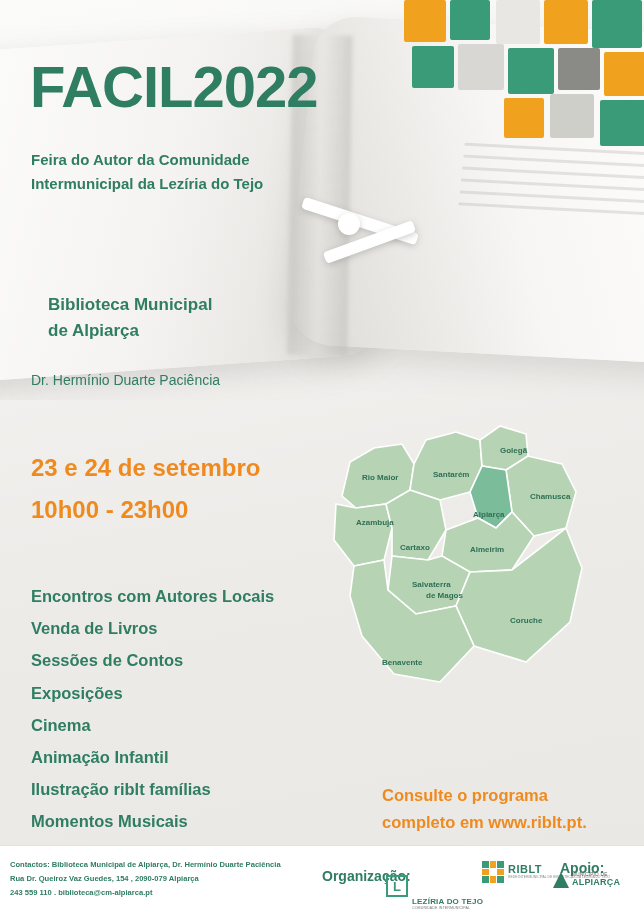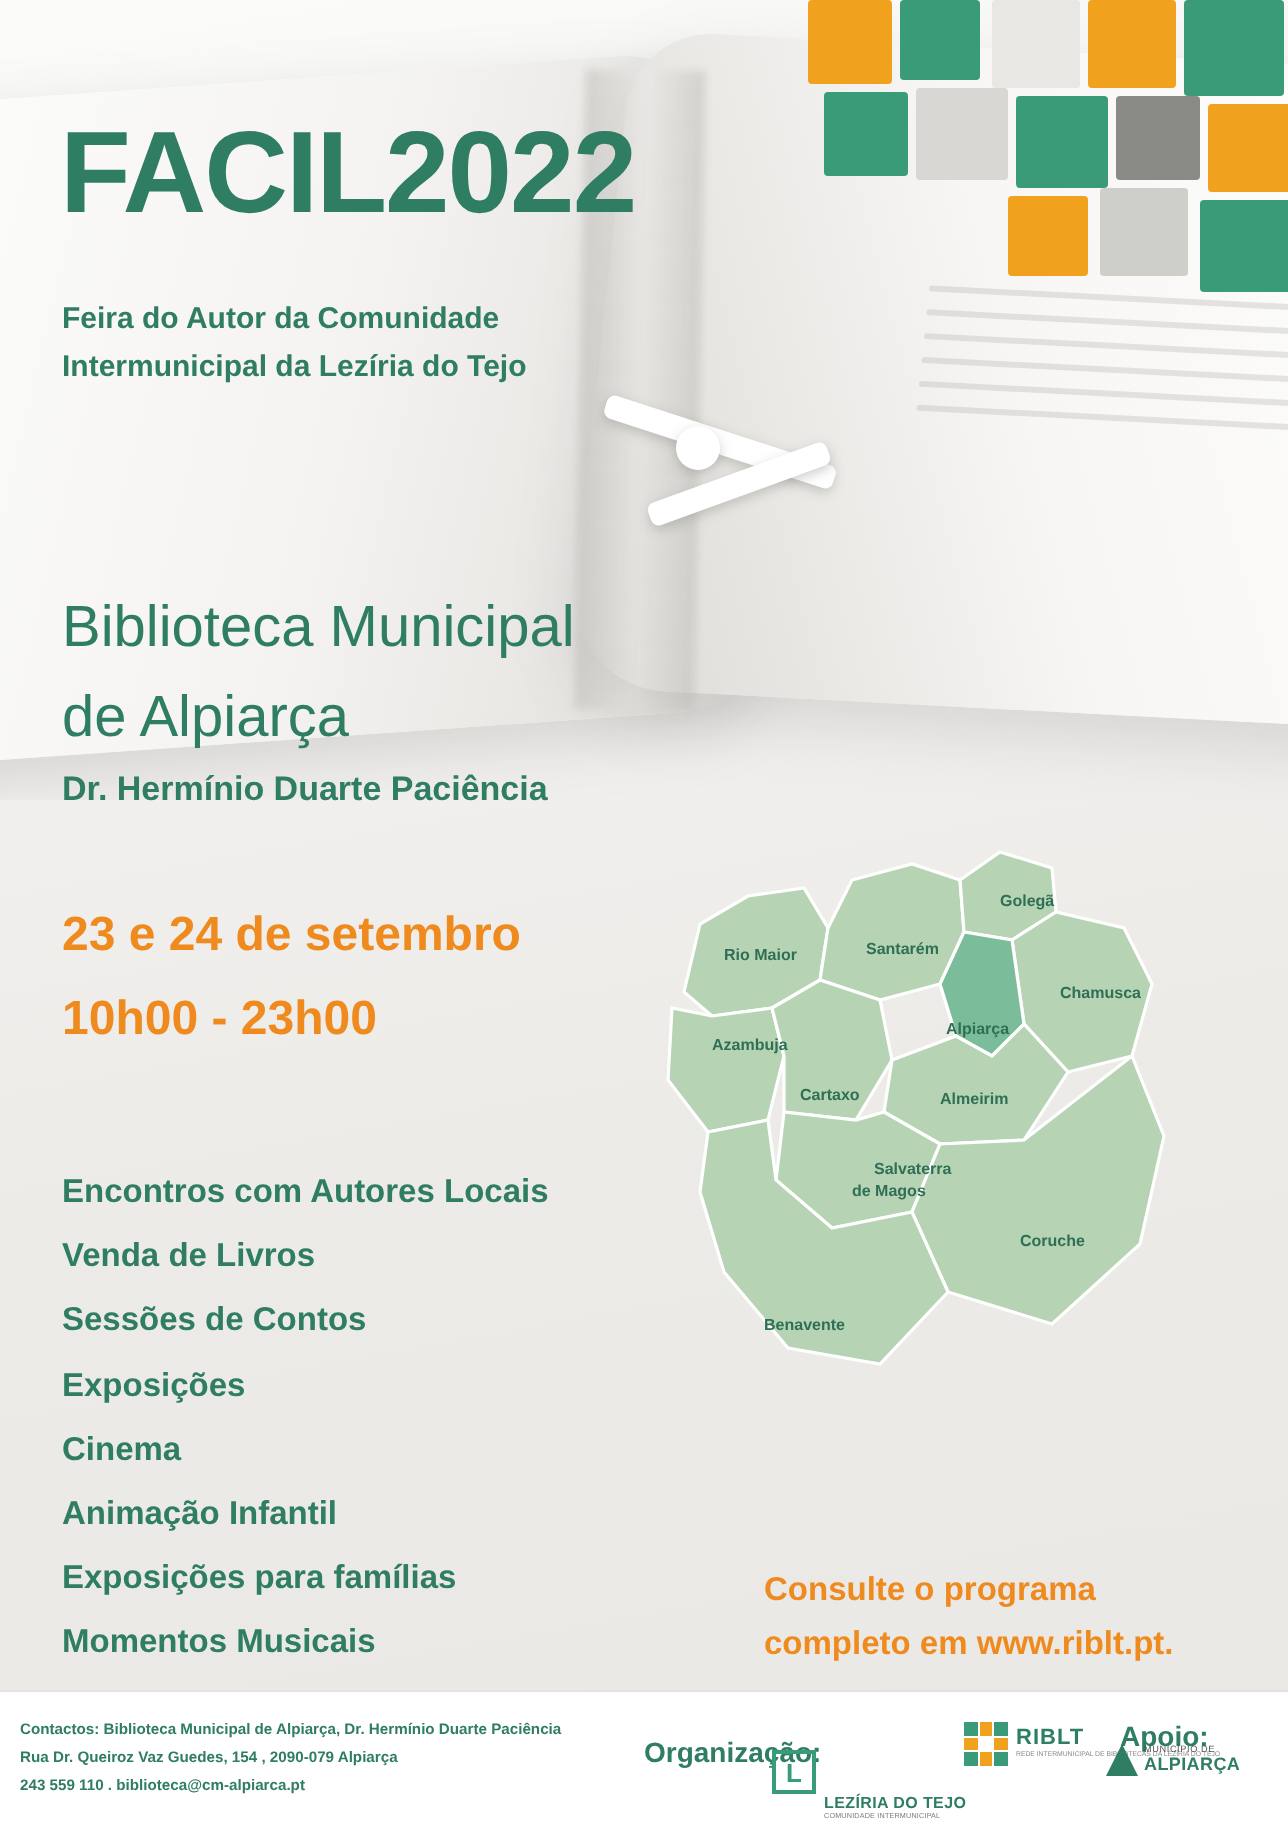--- a/index.html
+++ b/index.html
@@ -111,32 +111,32 @@
     position: absolute;
     left: 31px; top: 148px;
     font-size: 15px;
     font-weight: bold;
     color: #2f7d62;
     line-height: 1.58;
     width: 400px;
   }
   .place {
     position: absolute;
-    left: 31px; top: 292px;
-    font-size: 29px;
-    font-weight: normal;
+    left: 48px; top: 292px;
+    font-size: 17px;
+    font-weight: bold;
     color: #2f7d62;
     line-height: 1.55;
     width: 340px;
   }
   .place-sub {
     position: absolute;
-    left: 31px; top: 385px;
-    font-size: 17px;
-    font-weight: bold;
+    left: 31px; top: 372px;
+    font-size: 14px;
+    font-weight: normal;
     color: #2f7d62;
   }
   .dates {
     position: absolute;
     left: 31px; top: 447px;
     font-size: 24px;
     font-weight: bold;
     color: #ef8a1f;
     line-height: 1.73;
     width: 340px;
@@ -309,21 +309,21 @@
     <div>10h00 - 23h00</div>
   </div>
 
   <div class="activities" id="activities">
       <div>Encontros com Autores Locais</div>
       <div>Venda de Livros</div>
       <div>Sessões de Contos</div>
       <div>Exposições</div>
       <div>Cinema</div>
       <div>Animação Infantil</div>
-      <div>Exposições para famílias</div>
+      <div>Ilustração riblt famílias</div>
       <div>Momentos Musicais</div>
       <div>Street Food</div>
     </div>
 
   <div class="program">
     <div>Consulte o programa</div>
     <div>completo em www.riblt.pt.</div>
   </div>
 
   <div class="map">
@@ -344,21 +344,21 @@
     </svg>
     <div id="map-labels">
         <div class="map-label" style="left: 170px; top: 46px;">Golegã</div>
         <div class="map-label" style="left: 32px; top: 73px;">Rio Maior</div>
         <div class="map-label" style="left: 103px; top: 70px;">Santarém</div>
         <div class="map-label" style="left: 200px; top: 92px;">Chamusca</div>
         <div class="map-label" style="left: 143px; top: 110px;">Alpiarça</div>
         <div class="map-label" style="left: 26px; top: 118px;">Azambuja</div>
         <div class="map-label" style="left: 70px; top: 143px;">Cartaxo</div>
         <div class="map-label" style="left: 140px; top: 145px;">Almeirim</div>
-        <div class="map-label" style="left: 107px; top: 180px;">Salvaterra</div>
+        <div class="map-label" style="left: 82px; top: 180px;">Salvaterra</div>
         <div class="map-label" style="left: 96px; top: 191px;">de Magos</div>
         <div class="map-label" style="left: 180px; top: 216px;">Coruche</div>
         <div class="map-label" style="left: 52px; top: 258px;">Benavente</div>
       </div>
   </div>
 
   <div class="footer">
     <div class="contacts" id="contacts">
         <div>Contactos: Biblioteca Municipal de Alpiarça, Dr. Hermínio Duarte Paciência</div>
         <div>Rua Dr. Queiroz Vaz Guedes, 154 , 2090-079 Alpiarça</div>

